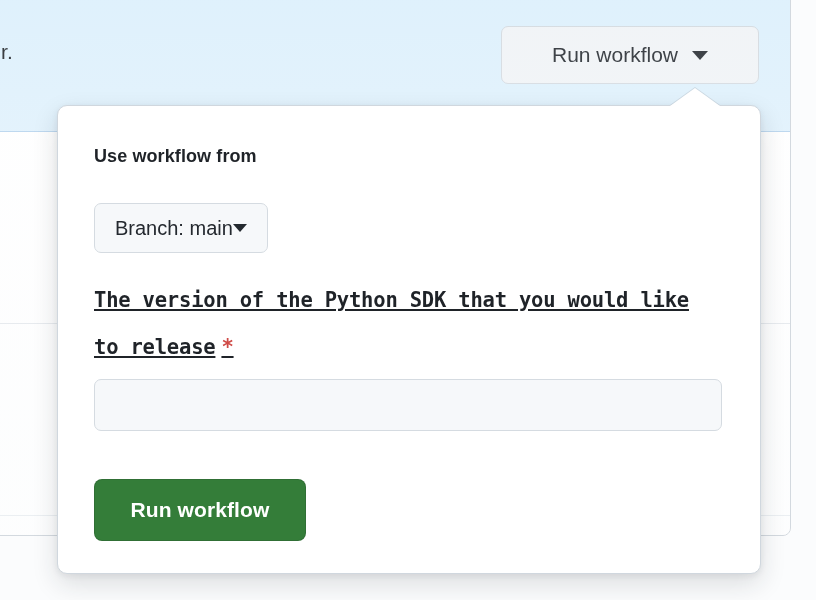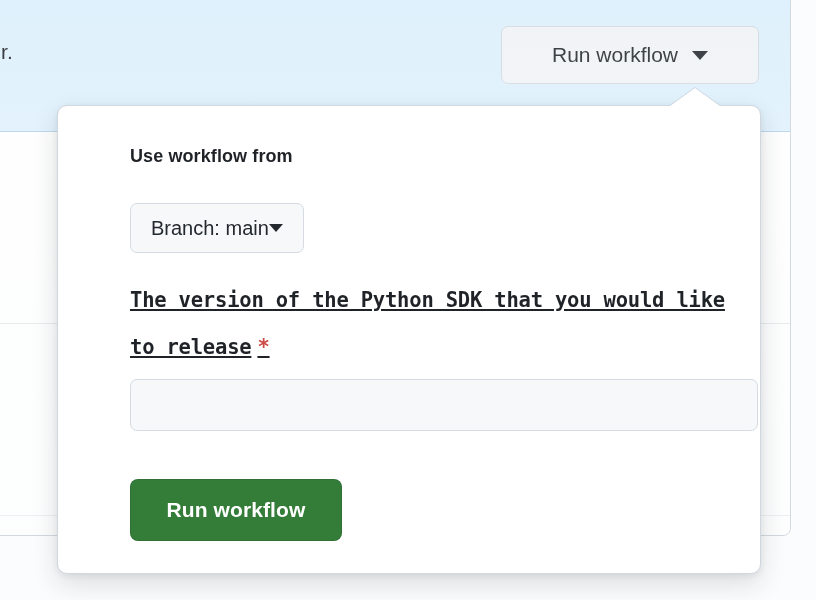--- a/index.html
+++ b/index.html
@@ -141,21 +141,20 @@
     z-index: 15;
     overflow: hidden;
   }
 
   .popup-inner {
     position: absolute;
     left: 36px;
     top: 0;
     right: 36px;
     bottom: 0;
-    margin-left: 36px;
   }
 
   .section-title {
     position: absolute;
     left: 0;
     top: 40px;
     font-size: 18px;
     font-weight: bold;
     color: #1f2328;
     letter-spacing: 0.1px;

